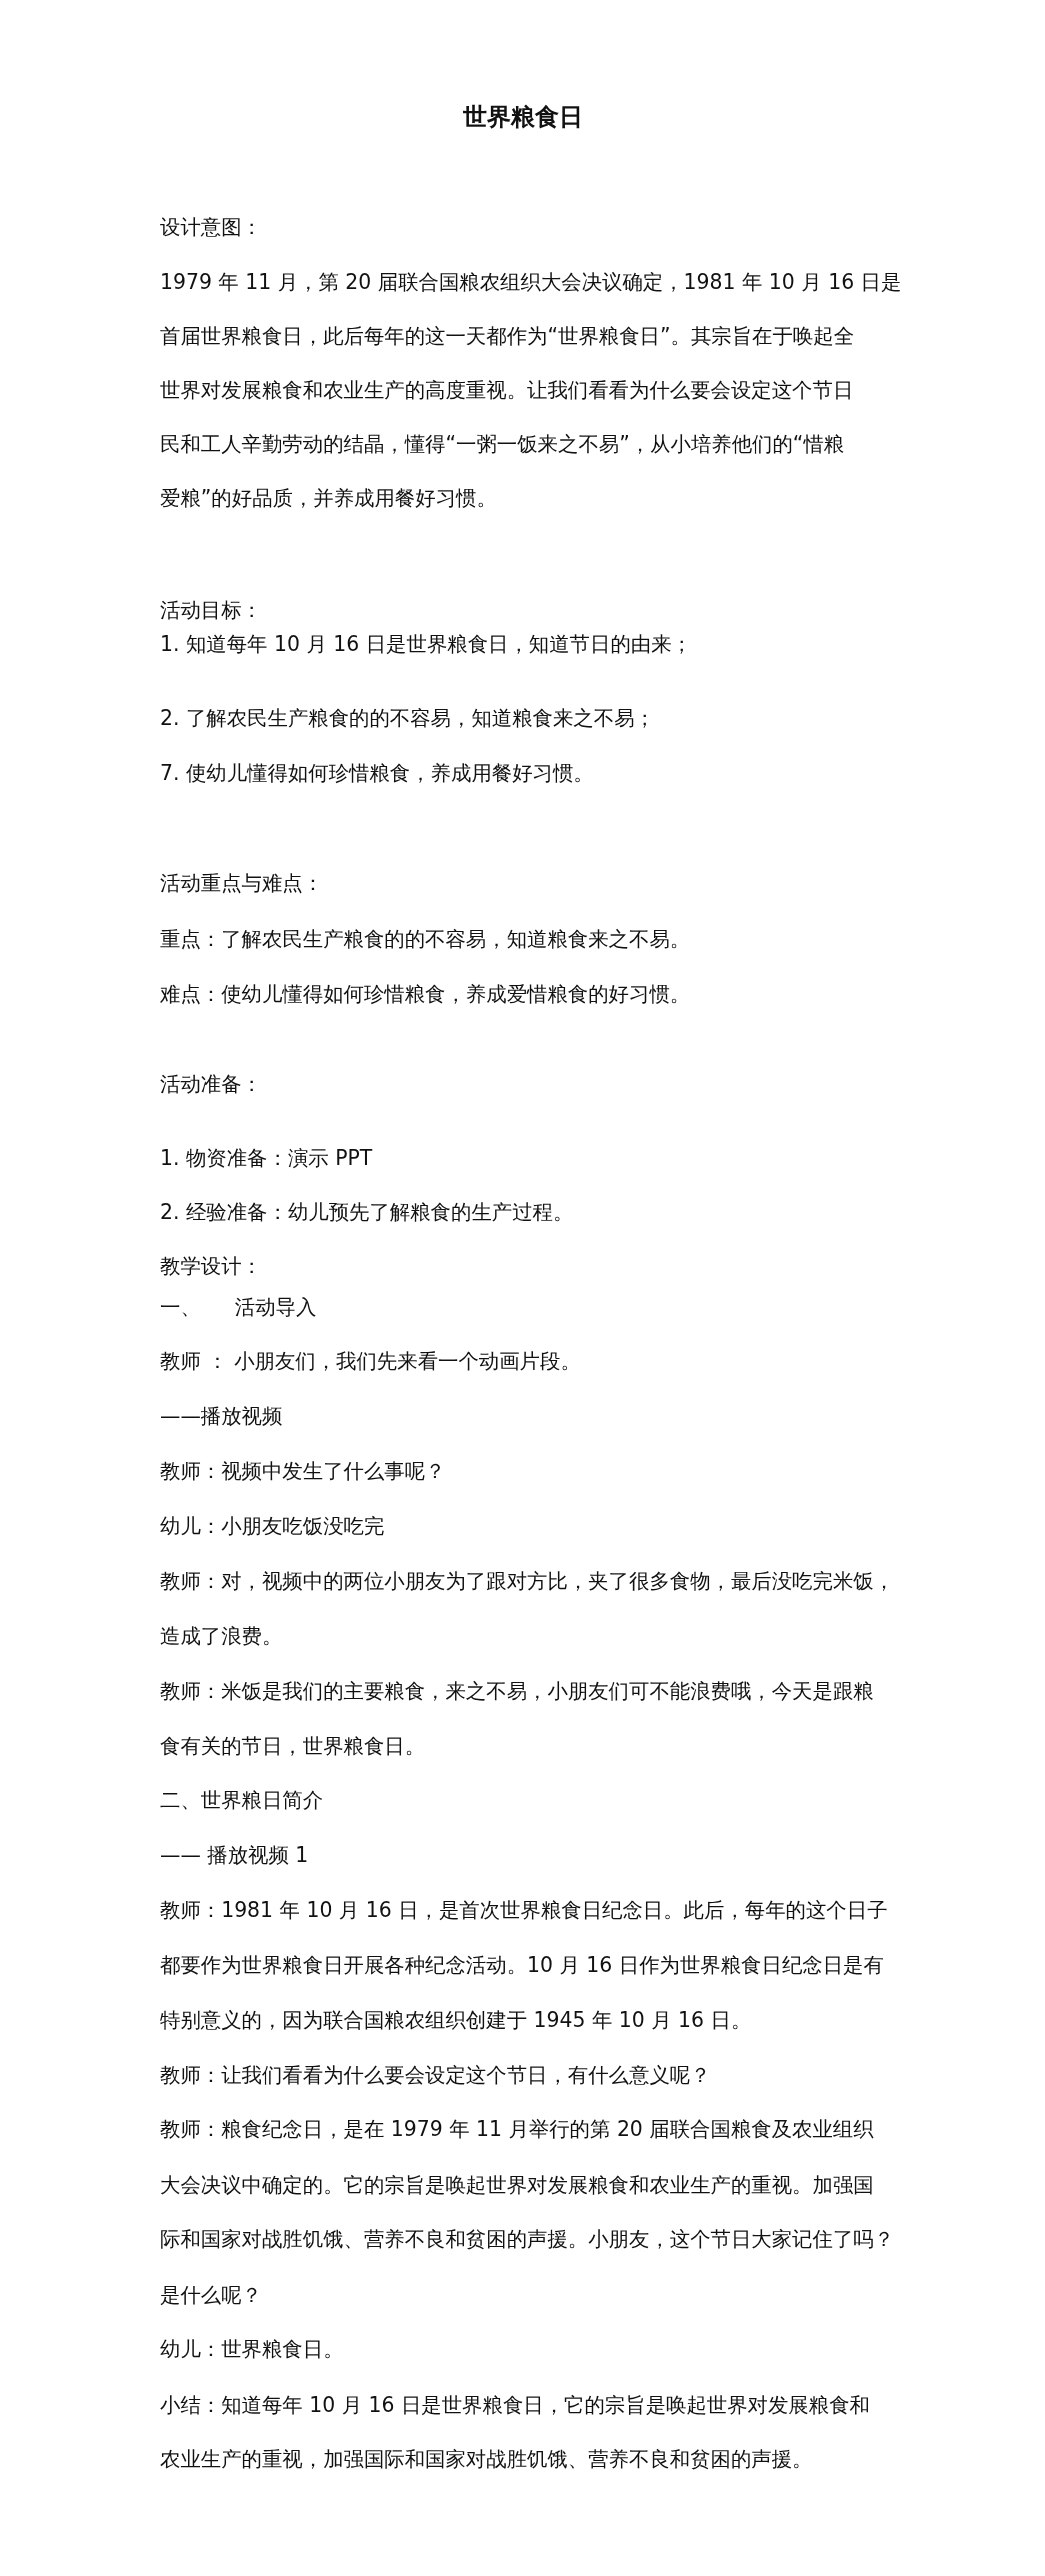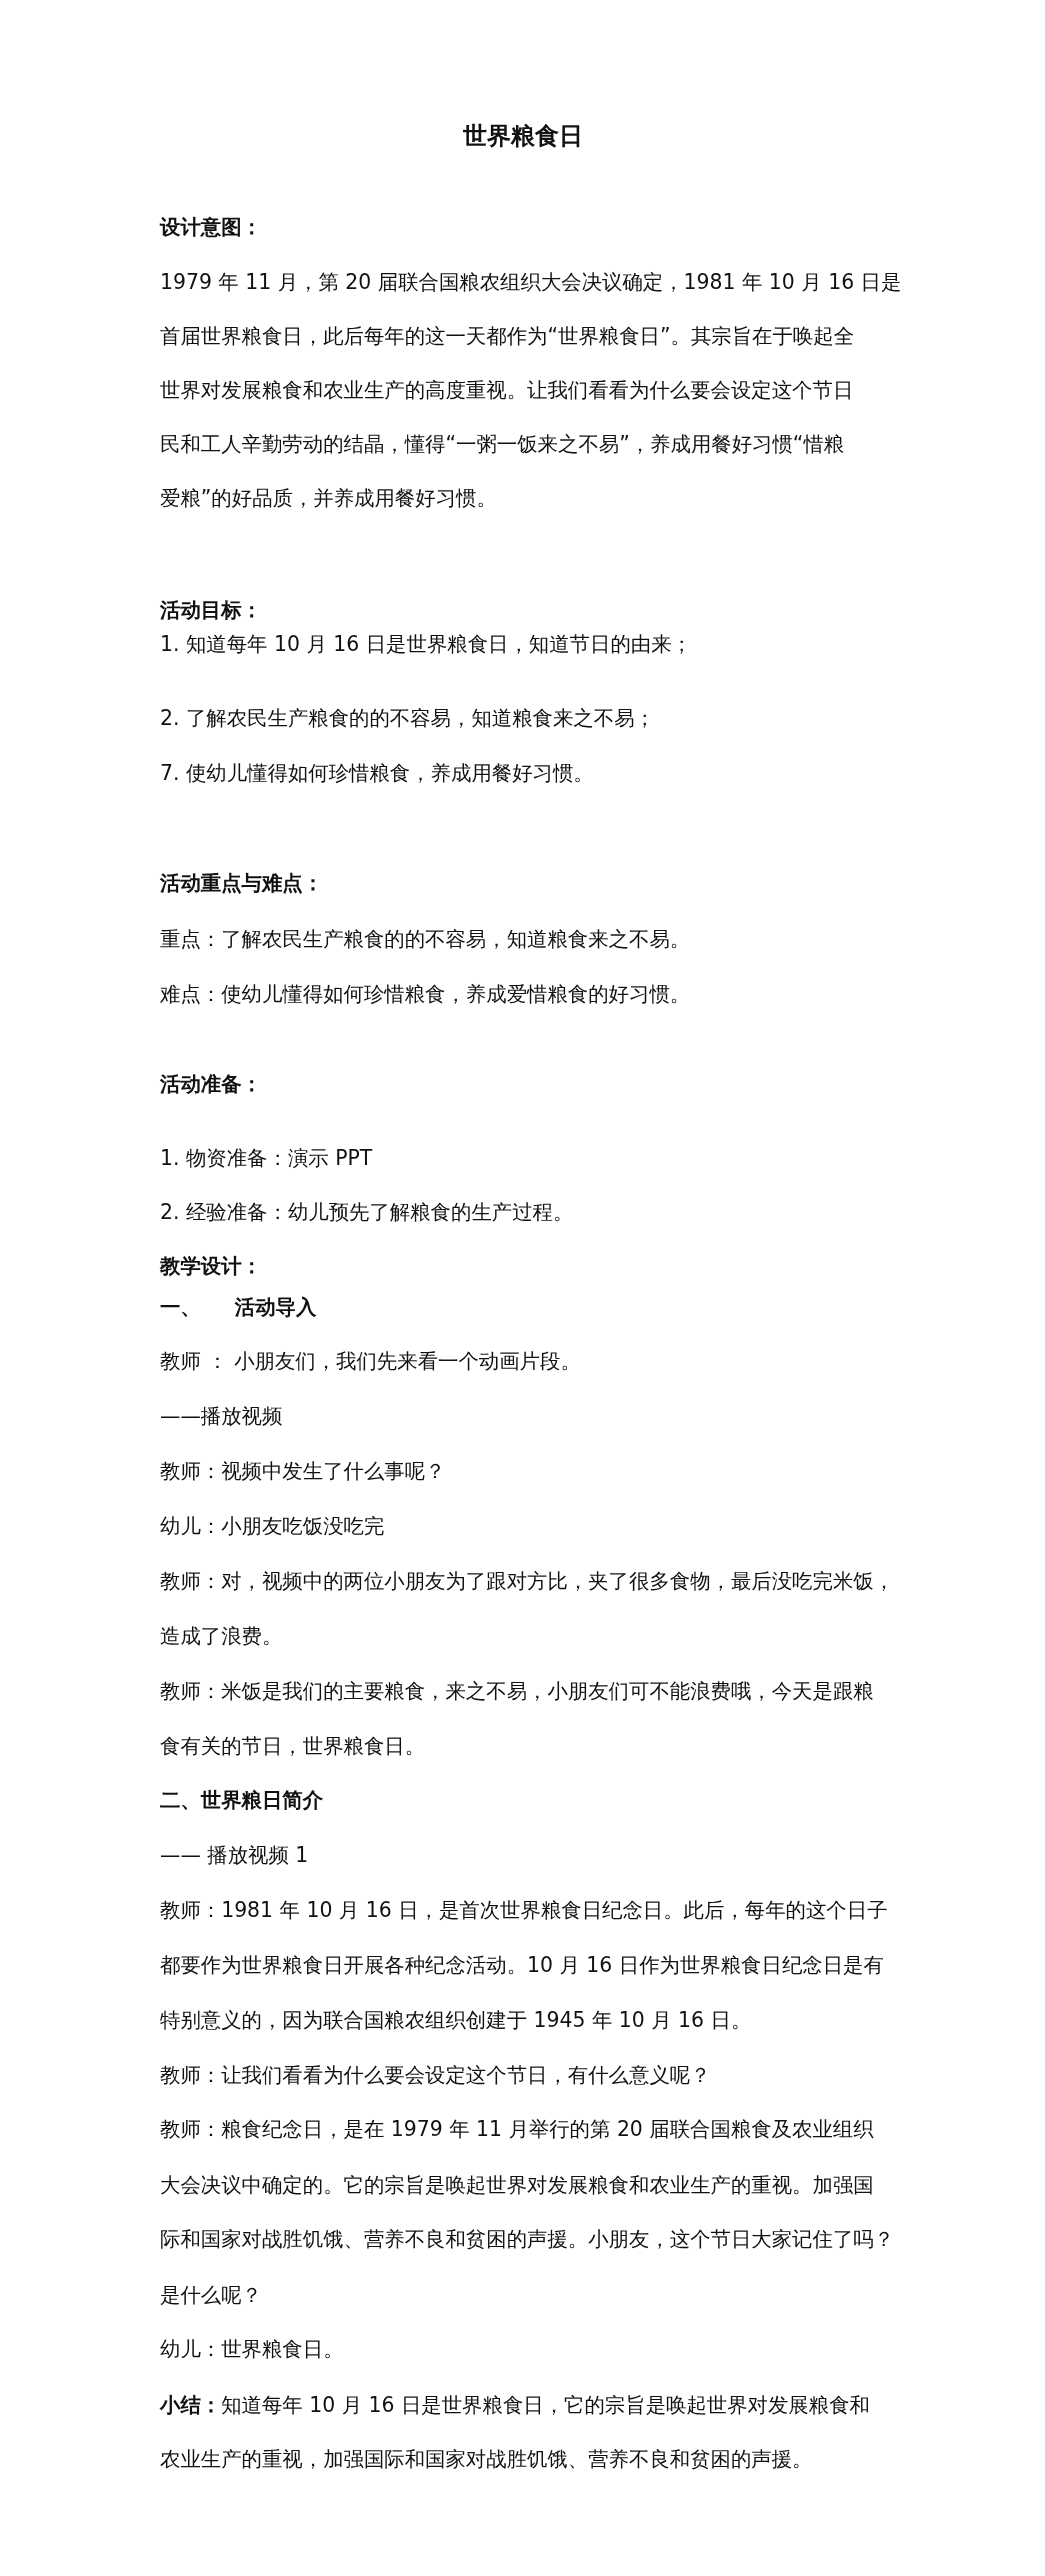--- a/index.html
+++ b/index.html
@@ -1,36 +1,36 @@
 <!DOCTYPE html>
 <html style="font-size:10.5px"><head>
   <meta charset="utf-8">
   <style>
     html, body { margin: 0; padding: 0; background: #ffffff; }
     body { width: 1046px; height: 2576px; position: relative; overflow: hidden;
            font-family: "DejaVu Sans", "Liberation Sans", sans-serif; color: #111111; }
     .ln { position: absolute; left: 160px; height: 26px; line-height: 26px;
           font-size: 20.4px; white-space: nowrap; transform: translateY(-13px); }
     .title { position: absolute; left: 0; width: 1046px; text-align: center; height: 29px;
-             line-height: 29px; font-size: 24px; font-weight: bold; transform: translateY(-14.5px); margin-top: 19px; }
-    .b { font-weight: bold; }
+             line-height: 29px; font-size: 24px; font-weight: bold; transform: translateY(-14.5px); }
+    .b { font-weight: normal; }
     .gap { display: inline-block; width: 34px; }
   </style>
 </head>
 <body>
 
 <div>
 
   <div class="title" style="top:117px">世界粮食日</div>
 
   <div class="ln b" style="top:227px">设计意图：</div>
   <div class="ln" style="top:282px">1979 年 11 月，第 20 届联合国粮农组织大会决议确定，1981 年 10 月 16 日是</div>
   <div class="ln" style="top:336px">首届世界粮食日，此后每年的这一天都作为“世界粮食日”。其宗旨在于唤起全</div>
   <div class="ln" style="top:390px">世界对发展粮食和农业生产的高度重视。让我们看看为什么要会设定这个节日</div>
-  <div class="ln" style="top:444px">民和工人辛勤劳动的结晶，懂得“一粥一饭来之不易”，养成用餐好习惯“惜粮</div>
+  <div class="ln" style="top:444px">民和工人辛勤劳动的结晶，懂得“一粥一饭来之不易”，从小培养他们的“惜粮</div>
   <div class="ln" style="top:498px">爱粮”的好品质，并养成用餐好习惯。</div>
 
   <div class="ln b" style="top:610px">活动目标：</div>
   <div class="ln" style="top:644px">1.  知道每年 10 月 16 日是世界粮食日，知道节日的由来；</div>
   <div class="ln" style="top:718px">2.  了解农民生产粮食的的不容易，知道粮食来之不易；</div>
   <div class="ln" style="top:773px">7.  使幼儿懂得如何珍惜粮食，养成用餐好习惯。</div>
 
   <div class="ln b" style="top:883px">活动重点与难点：</div>
   <div class="ln" style="top:939px">重点：了解农民生产粮食的的不容易，知道粮食来之不易。</div>
   <div class="ln" style="top:994px">难点：使幼儿懂得如何珍惜粮食，养成爱惜粮食的好习惯。</div>

